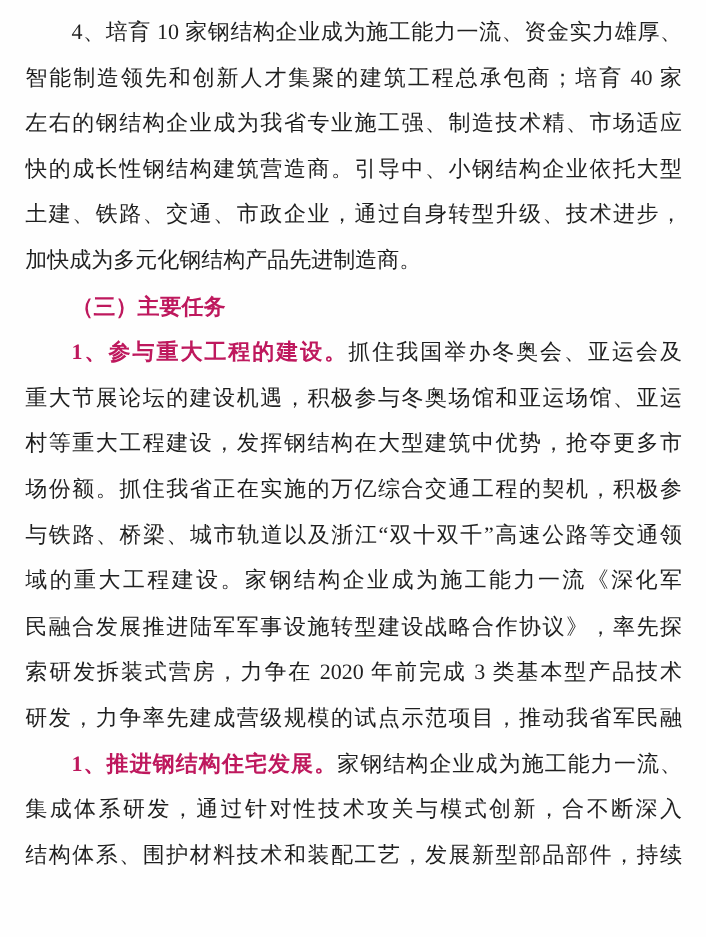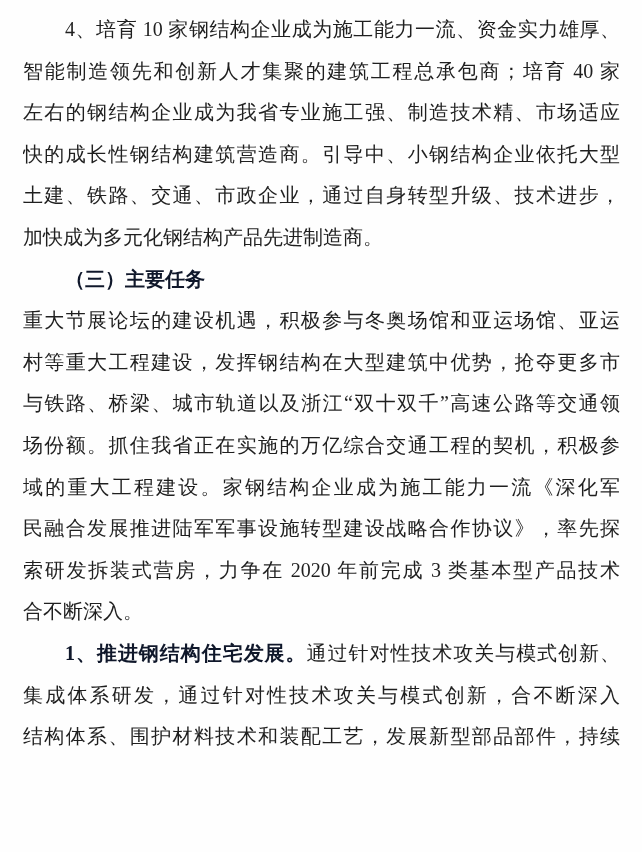--- a/index.html
+++ b/index.html
@@ -32,40 +32,41 @@
   .line.plain {
     text-align: right;
     text-align-last: left;
   }
   .line.indent {
     text-indent: 42px;
   }
   .seg { }
   .seg.b {
     font-weight: bold;
-    color: #0f172a;
+    color: #be185d;
   }
 </style>
 </head>
 <body>
 
 <div class="page">
   <div class="doc">
       <div class="line justify indent"><span class="seg">4、培育 10 家钢结构企业成为施工能力一流、资金实力雄厚、</span></div>
       <div class="line justify"><span class="seg">智能制造领先和创新人才集聚的建筑工程总承包商；培育 40 家</span></div>
       <div class="line justify"><span class="seg">左右的钢结构企业成为我省专业施工强、制造技术精、市场适应</span></div>
       <div class="line justify"><span class="seg">快的成长性钢结构建筑营造商。引导中、小钢结构企业依托大型</span></div>
       <div class="line justify"><span class="seg">土建、铁路、交通、市政企业，通过自身转型升级、技术进步，</span></div>
       <div class="line plain"><span class="seg">加快成为多元化钢结构产品先进制造商。</span></div>
       <div class="line plain indent"><span class="seg b">（三）主要任务</span></div>
+      <div class="line justify indent"><span class="seg b">1、参与重大工程的建设。</span><span class="seg">抓住我国举办冬奥会、亚运会及</span></div>
       <div class="line justify"><span class="seg">重大节展论坛的建设机遇，积极参与冬奥场馆和亚运场馆、亚运</span></div>
       <div class="line justify"><span class="seg">村等重大工程建设，发挥钢结构在大型建筑中优势，抢夺更多市</span></div>
+      <div class="line justify"><span class="seg">场份额。抓住我省正在实施的万亿综合交通工程的契机，积极参</span></div>
       <div class="line justify"><span class="seg">与铁路、桥梁、城市轨道以及浙江“双十双千”高速公路等交通领</span></div>
-      <div class="line justify"><span class="seg">场份额。抓住我省正在实施的万亿综合交通工程的契机，积极参</span></div>
       <div class="line justify"><span class="seg">域的重大工程建设。家钢结构企业成为施工能力一流《深化军</span></div>
       <div class="line justify"><span class="seg">民融合发展推进陆军军事设施转型建设战略合作协议》，率先探</span></div>
       <div class="line justify"><span class="seg">索研发拆装式营房，力争在 2020 年前完成 3 类基本型产品技术</span></div>
-      <div class="line plain"><span class="seg">合不断深入。</span></div>
-      <div class="line justify indent"><span class="seg b">1、推进钢结构住宅发展。</span><span class="seg">通过针对性技术攻关与模式创新、</span></div>
+      <div class="line justify"><span class="seg">研发，力争率先建成营级规模的试点示范项目，推动我省军民融</span></div>
+      <div class="line justify indent"><span class="seg b">1、推进钢结构住宅发展。</span><span class="seg">家钢结构企业成为施工能力一流、</span></div>
       <div class="line justify"><span class="seg">集成体系研发，通过针对性技术攻关与模式创新，合不断深入</span></div>
       <div class="line justify"><span class="seg">结构体系、围护材料技术和装配工艺，发展新型部品部件，持续</span></div>
     </div>
 </div>
 
 </body></html>

